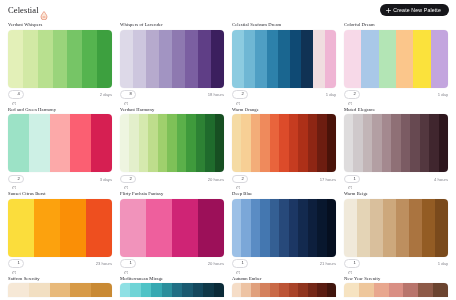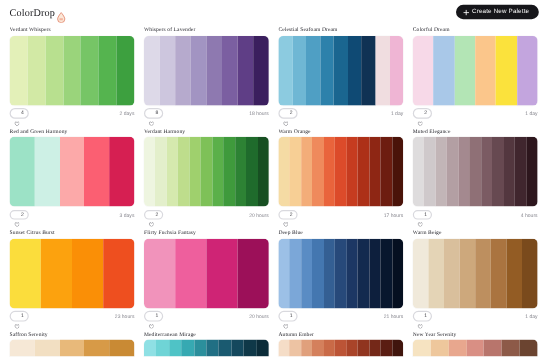--- a/index.html
+++ b/index.html
@@ -114,21 +114,21 @@
 
   
   .grid-clipped .card { padding-bottom: 0; }
   .grid-clipped .swatches { height: 14px; border-radius: 4px 4px 0 0; }
 </style>
 </head>
 <body>
 
 <div class="topbar">
   <div class="brand">
-    <span class="brand-name">ColorDrop</span>
+    <span class="brand-name">Celestial</span>
     <span class="brand-drop">
       <svg viewBox="0 0 16 18" width="8" height="9" aria-hidden="true">
         <path d="M8 1 C8 1 2 8 2 11.8 A6 6 0 0 0 14 11.8 C14 8 8 1 8 1 Z" fill="#fbe7d8" stroke="#e07a5f" stroke-width="1.3"></path>
         <path d="M5.2 10.5 h5.6 v3.2 h-5.6 z" fill="#f2a38a" opacity=".75"></path>
       </svg>
     </span>
   </div>
   <button class="create-btn">
     <span class="plus-icon">
       <svg viewBox="0 0 10 10" width="5" height="5" aria-hidden="true">

